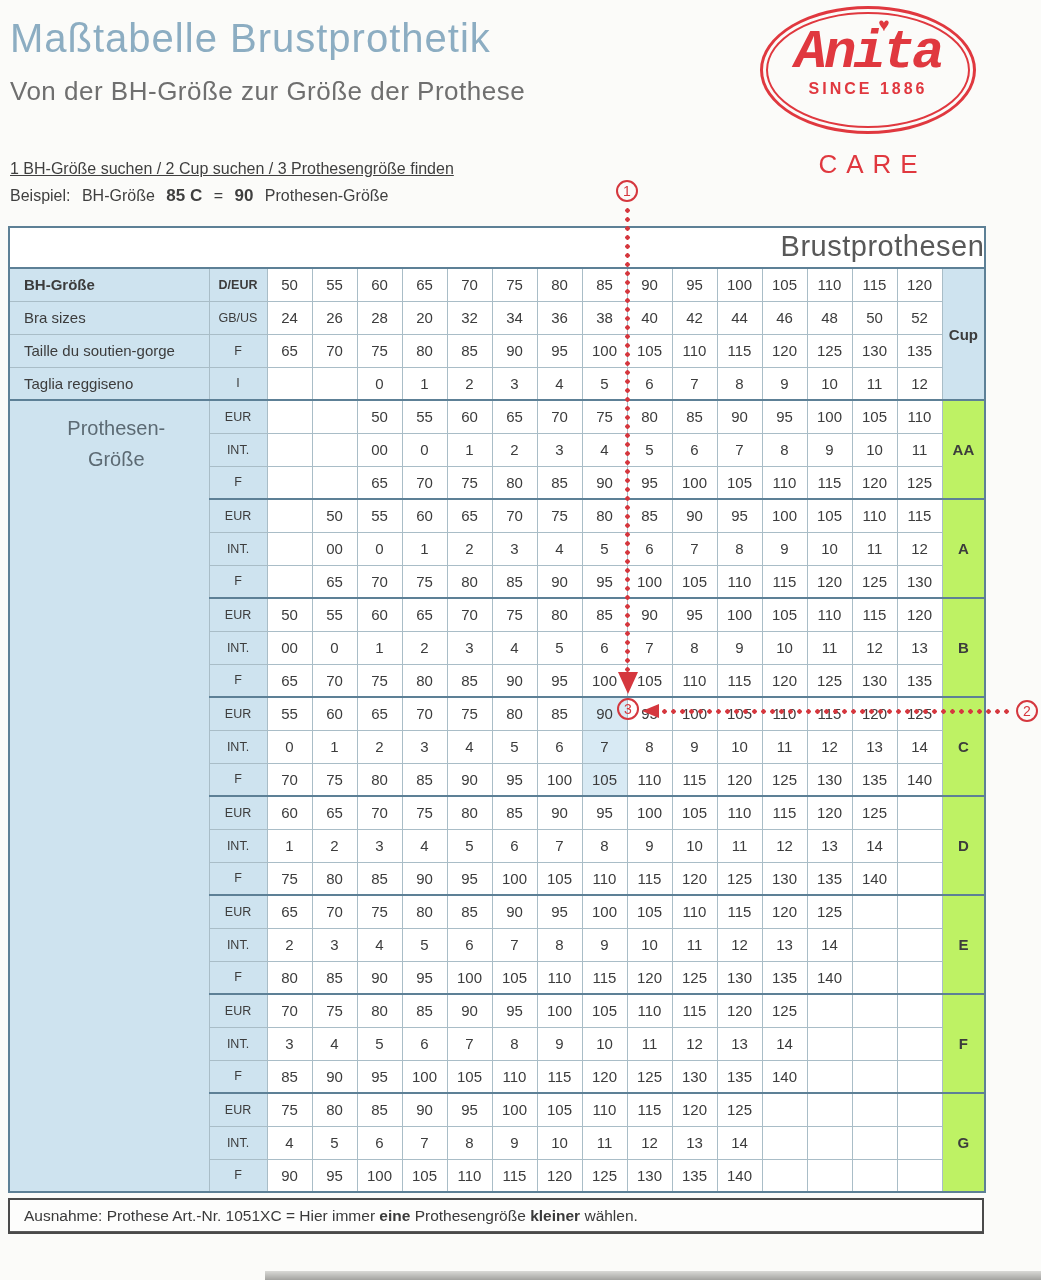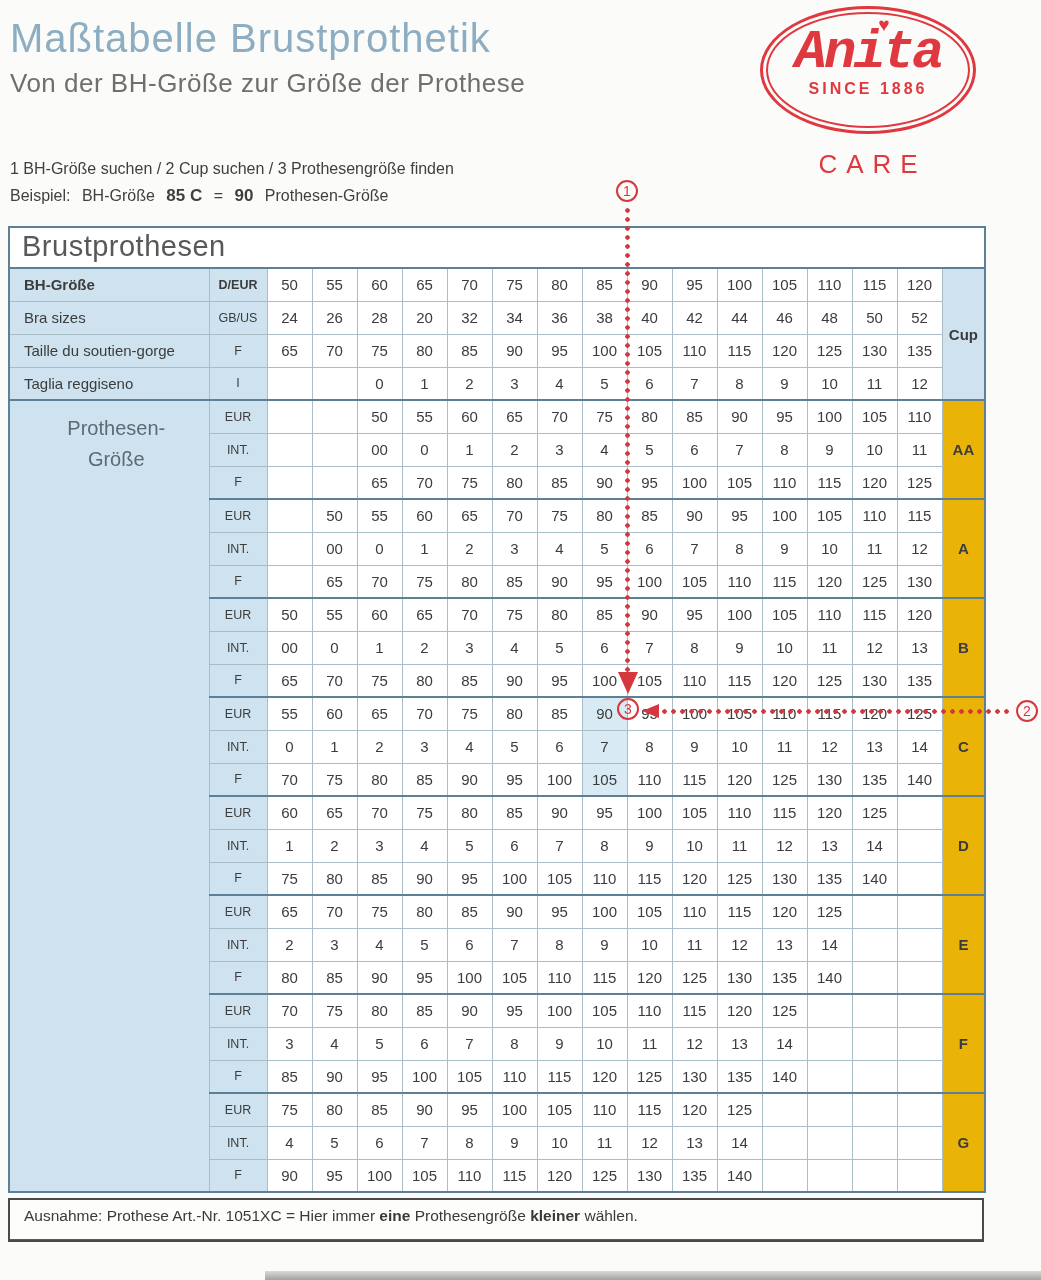--- a/index.html
+++ b/index.html
@@ -8,23 +8,23 @@
   }
   *{box-sizing:border-box;margin:0;padding:0;}
   html,body{width:1041px;height:1280px;}
   body{
     position:relative;background:#fbfbf9;overflow:hidden;
     font-family:"Liberation Sans","DejaVu Sans",sans-serif;color:#3c3c3c;
   }
   
   .title{position:absolute;left:10px;top:16px;font-size:40px;font-weight:300;
          letter-spacing:1px;color:var(--title-blue);}
-  .subtitle{position:absolute;left:10px;top:68px;font-size:26px;font-weight:300;
+  .subtitle{position:absolute;left:10px;top:76px;font-size:26px;font-weight:300;
          color:#6f6f6f;letter-spacing:.5px;}
-  .instructions{position:absolute;left:10px;top:160px;font-size:16px;color:#3f3f3f;}
+  .instructions{position:absolute;left:10px;top:160px;font-size:16px;color:#3f3f3f;text-decoration:underline;}
   .example{position:absolute;left:10px;top:186px;font-size:16px;color:#3f3f3f;}
   .example span{margin-right:7px;margin-top:16px;}
   .example .b{font-weight:bold;font-size:17px;}
   
   .logo{position:absolute;left:758px;top:6px;width:220px;text-align:center;}
   .logo-ellipse{position:relative;width:216px;height:128px;margin:0 auto;
     border:3px solid var(--logo-red);border-radius:50%;}
   .logo-ellipse::after{content:"";position:absolute;inset:3px;
     border:2px solid var(--logo-red);border-radius:50%;}
   .brand{font-family:Liberation Mono, monospace;font-style:italic;
@@ -34,28 +34,28 @@
     font-style:normal;letter-spacing:0;}
   .since{font-size:16px;letter-spacing:3px;color:var(--logo-red);font-weight:bold;}
   .care{margin-top:15px;font-size:26px;letter-spacing:9px;color:var(--logo-red);
     padding-left:9px;font-weight:400;}
   
   .size-table-wrap{position:absolute;left:8px;top:226px;}
   table{border-collapse:collapse;table-layout:fixed;width:976px;
     border:2px solid var(--slate);background:#fff;}
   td{border:1px solid var(--thin);font-size:15px;text-align:center;height:33px;
      padding:0;overflow:hidden;white-space:nowrap;}
-  td.section-title{text-align:left;font-size:29px;font-weight:300;color:#585858;
+  td.section-title{text-align:right;font-size:29px;font-weight:300;color:#585858;
      padding:2px 0 4px 12px;height:38px;border-bottom:2px solid var(--slate);
      letter-spacing:.5px;}
   td.label{text-align:left;padding-left:14px;background:var(--blue);}
   td.label.b,td.code.b{font-weight:bold;}
   td.code{background:var(--blue);font-size:12.5px;}
   td.cuphead{background:var(--blue);font-weight:bold;}
-  td.cupletter{font-weight:bold;background:#eab308;}
+  td.cupletter{font-weight:bold;background:#bef264;}
   td.sizelabel{background:var(--blue);text-align:center;vertical-align:top;
      padding:12px 0 0 14px;font-size:20px;font-weight:300;color:#5c6a73;
      line-height:1.55;}
   tr.grp-first td{border-top:2px solid var(--slate);}
   tr.hdr-first td{border-top:2px solid var(--slate);}
   td.num.hl{background:var(--hl);}
   
   .overlay{position:absolute;left:0;top:0;width:1041px;height:1280px;
      pointer-events:none;}
   .circ{position:absolute;width:22px;height:22px;border:2px solid var(--red);
@@ -72,21 +72,21 @@
      background-size:9px 5px;background-repeat:repeat-x;background-position:left center;}
   .tri-down{position:absolute;left:618px;top:672px;width:0;height:0;
      border-left:10px solid transparent;border-right:10px solid transparent;
      border-top:22px solid var(--red);}
   .tri-left{position:absolute;left:642px;top:704px;width:0;height:0;
      border-top:7px solid transparent;border-bottom:7px solid transparent;
      border-right:17px solid var(--red);}
   
   .footnote{position:absolute;left:8px;top:1198px;width:976px;
      border:2px solid #4a4a4a;background:#fdfdfc;}
-  .footnote .frow{height:40px;line-height:32px;padding-left:14px;
+  .footnote .frow{height:32px;line-height:32px;padding-left:14px;
      font-size:15.5px;color:#3a3a3a;}
   .footnote .frow:first-child{border-bottom:1px solid #5a5a5a;}
   .scan-edge{position:absolute;left:265px;right:0;bottom:0;height:9px;
      background:linear-gradient(#d9d9d6,#a3a3a0);}
 </style>
 </head>
 <body>
 
 <div class="title">Maßtabelle Brustprothetik</div>
 <div class="subtitle">Von der BH-Größe zur Größe der Prothese</div>

